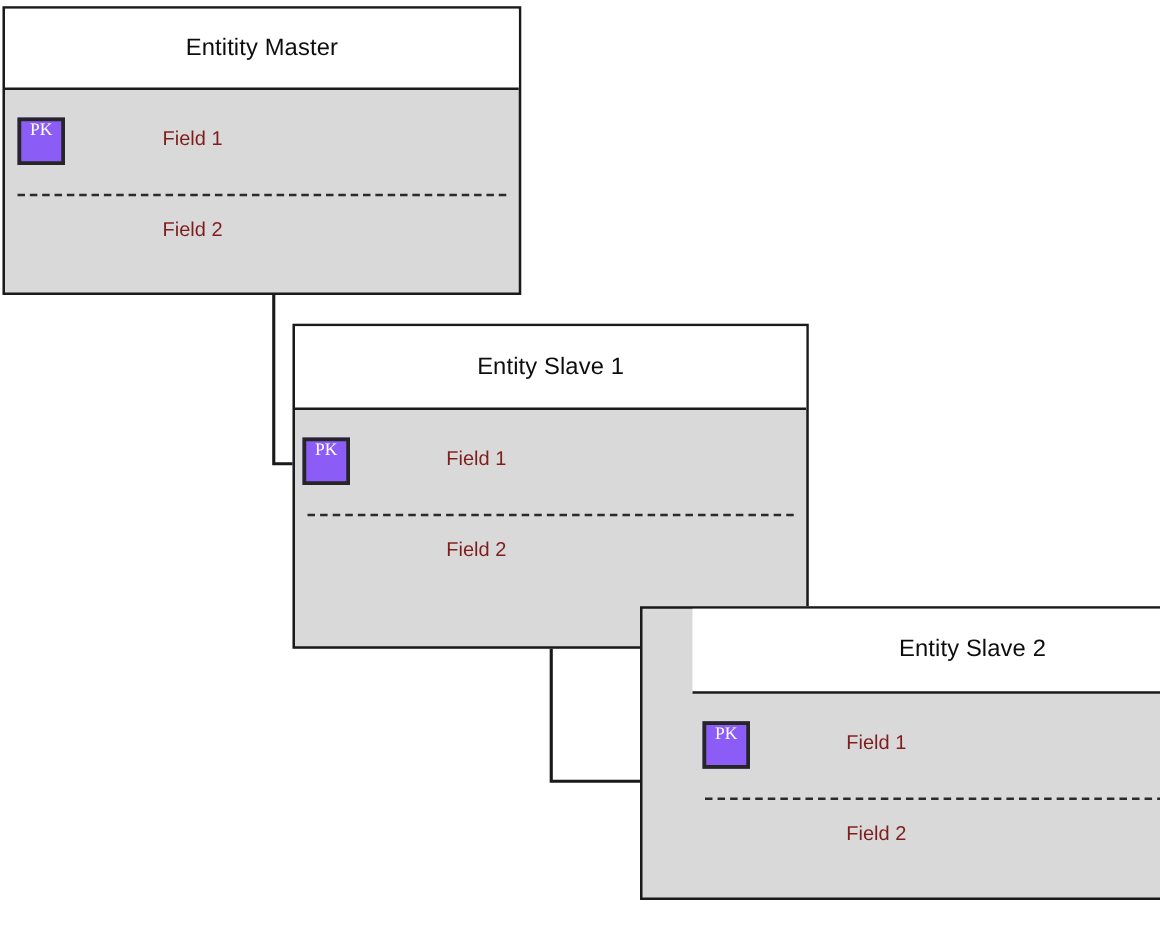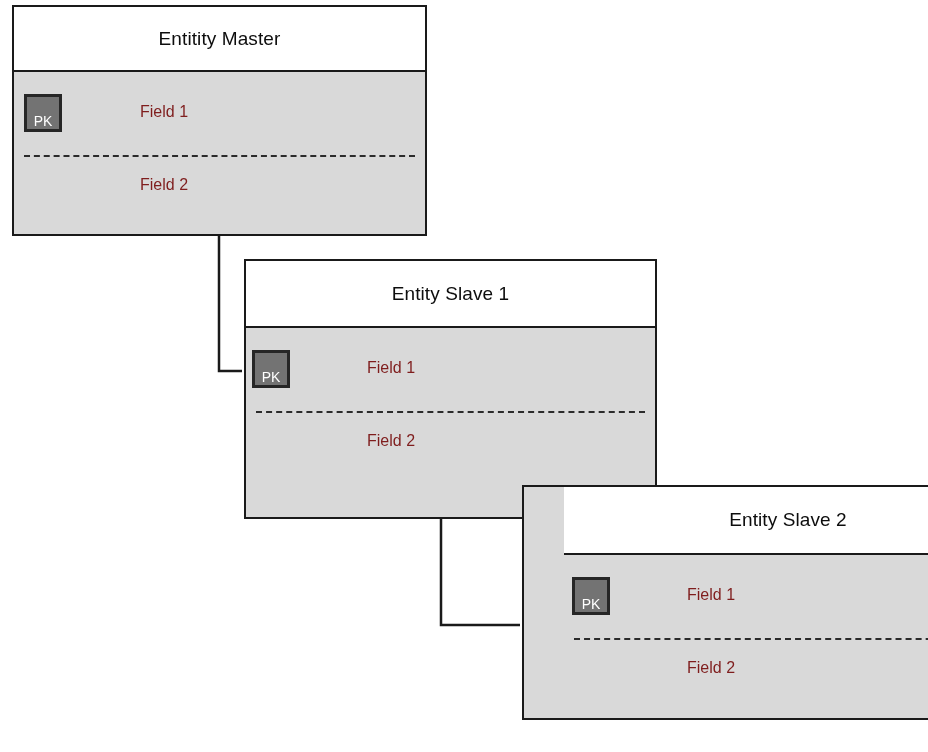--- a/index.html
+++ b/index.html
@@ -17,21 +17,20 @@
 
   
   .entity{
     position:absolute;
     z-index:2;
     box-sizing:border-box;
     border:2px solid #1a1a1a;
     background:#d9d9d9;
     display:flex;
     flex-direction:column;
-    margin-left:10px;
   }
   .entity-header{
     box-sizing:border-box;
     background:#ffffff;
     border-bottom:2px solid #1a1a1a;
     display:flex;
     align-items:center;
     justify-content:center;
     font-size:19px;
     color:#0d0d0d;
@@ -57,28 +56,29 @@
     position:absolute;
     left:10px;right:10px;
     height:0;
     border-top:2px dashed #2b2b2b;
     z-index:3;
   }
   .pk-badge{
     position:absolute;
     width:38px;height:38px;
     box-sizing:border-box;
-    background:#737373;
+    background:#8b5cf6;
     border:3px solid #262626;
     color:#ffffff;
     font-size:14px;
     display:flex;
-    align-items:flex-end;
+    align-items:flex-start;
     justify-content:center;
     z-index:4;
+    font-family:Liberation Serif, serif;
   }
   .field-label{
     font-size:16px;
     color:#7f1d1d;
     position:absolute;
     white-space:nowrap;
   }
 </style>
 </head>
 <body>

